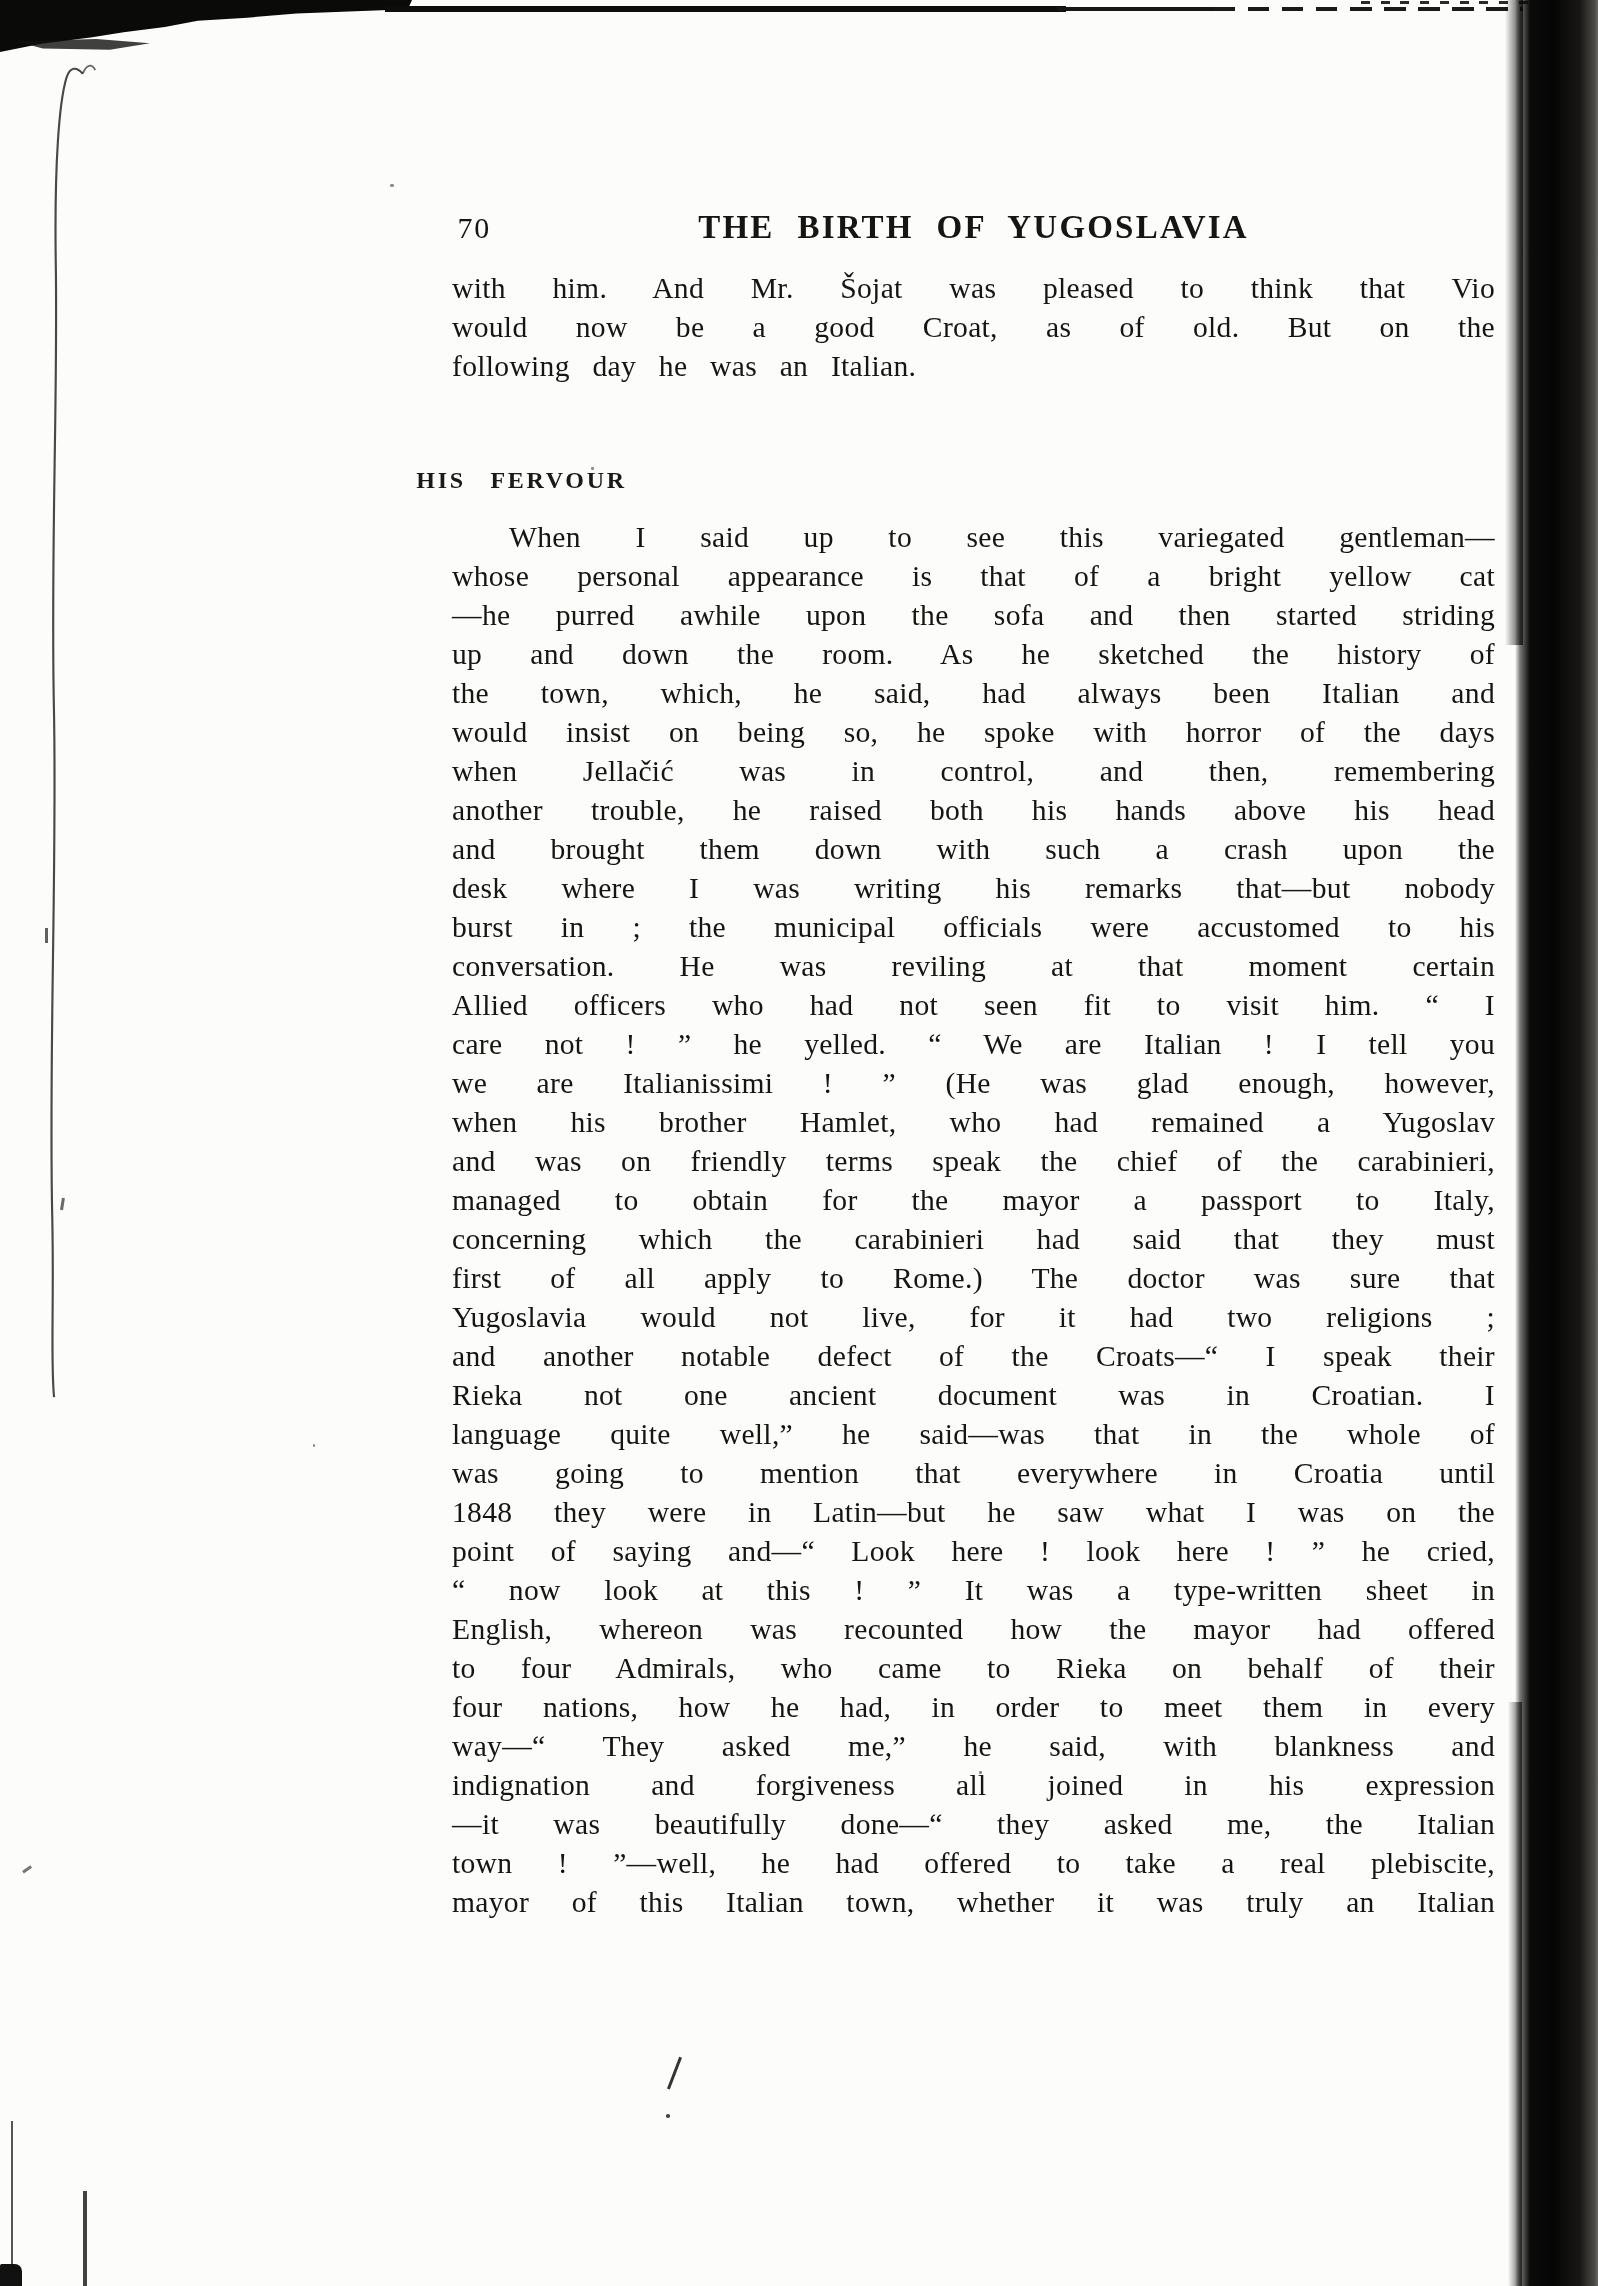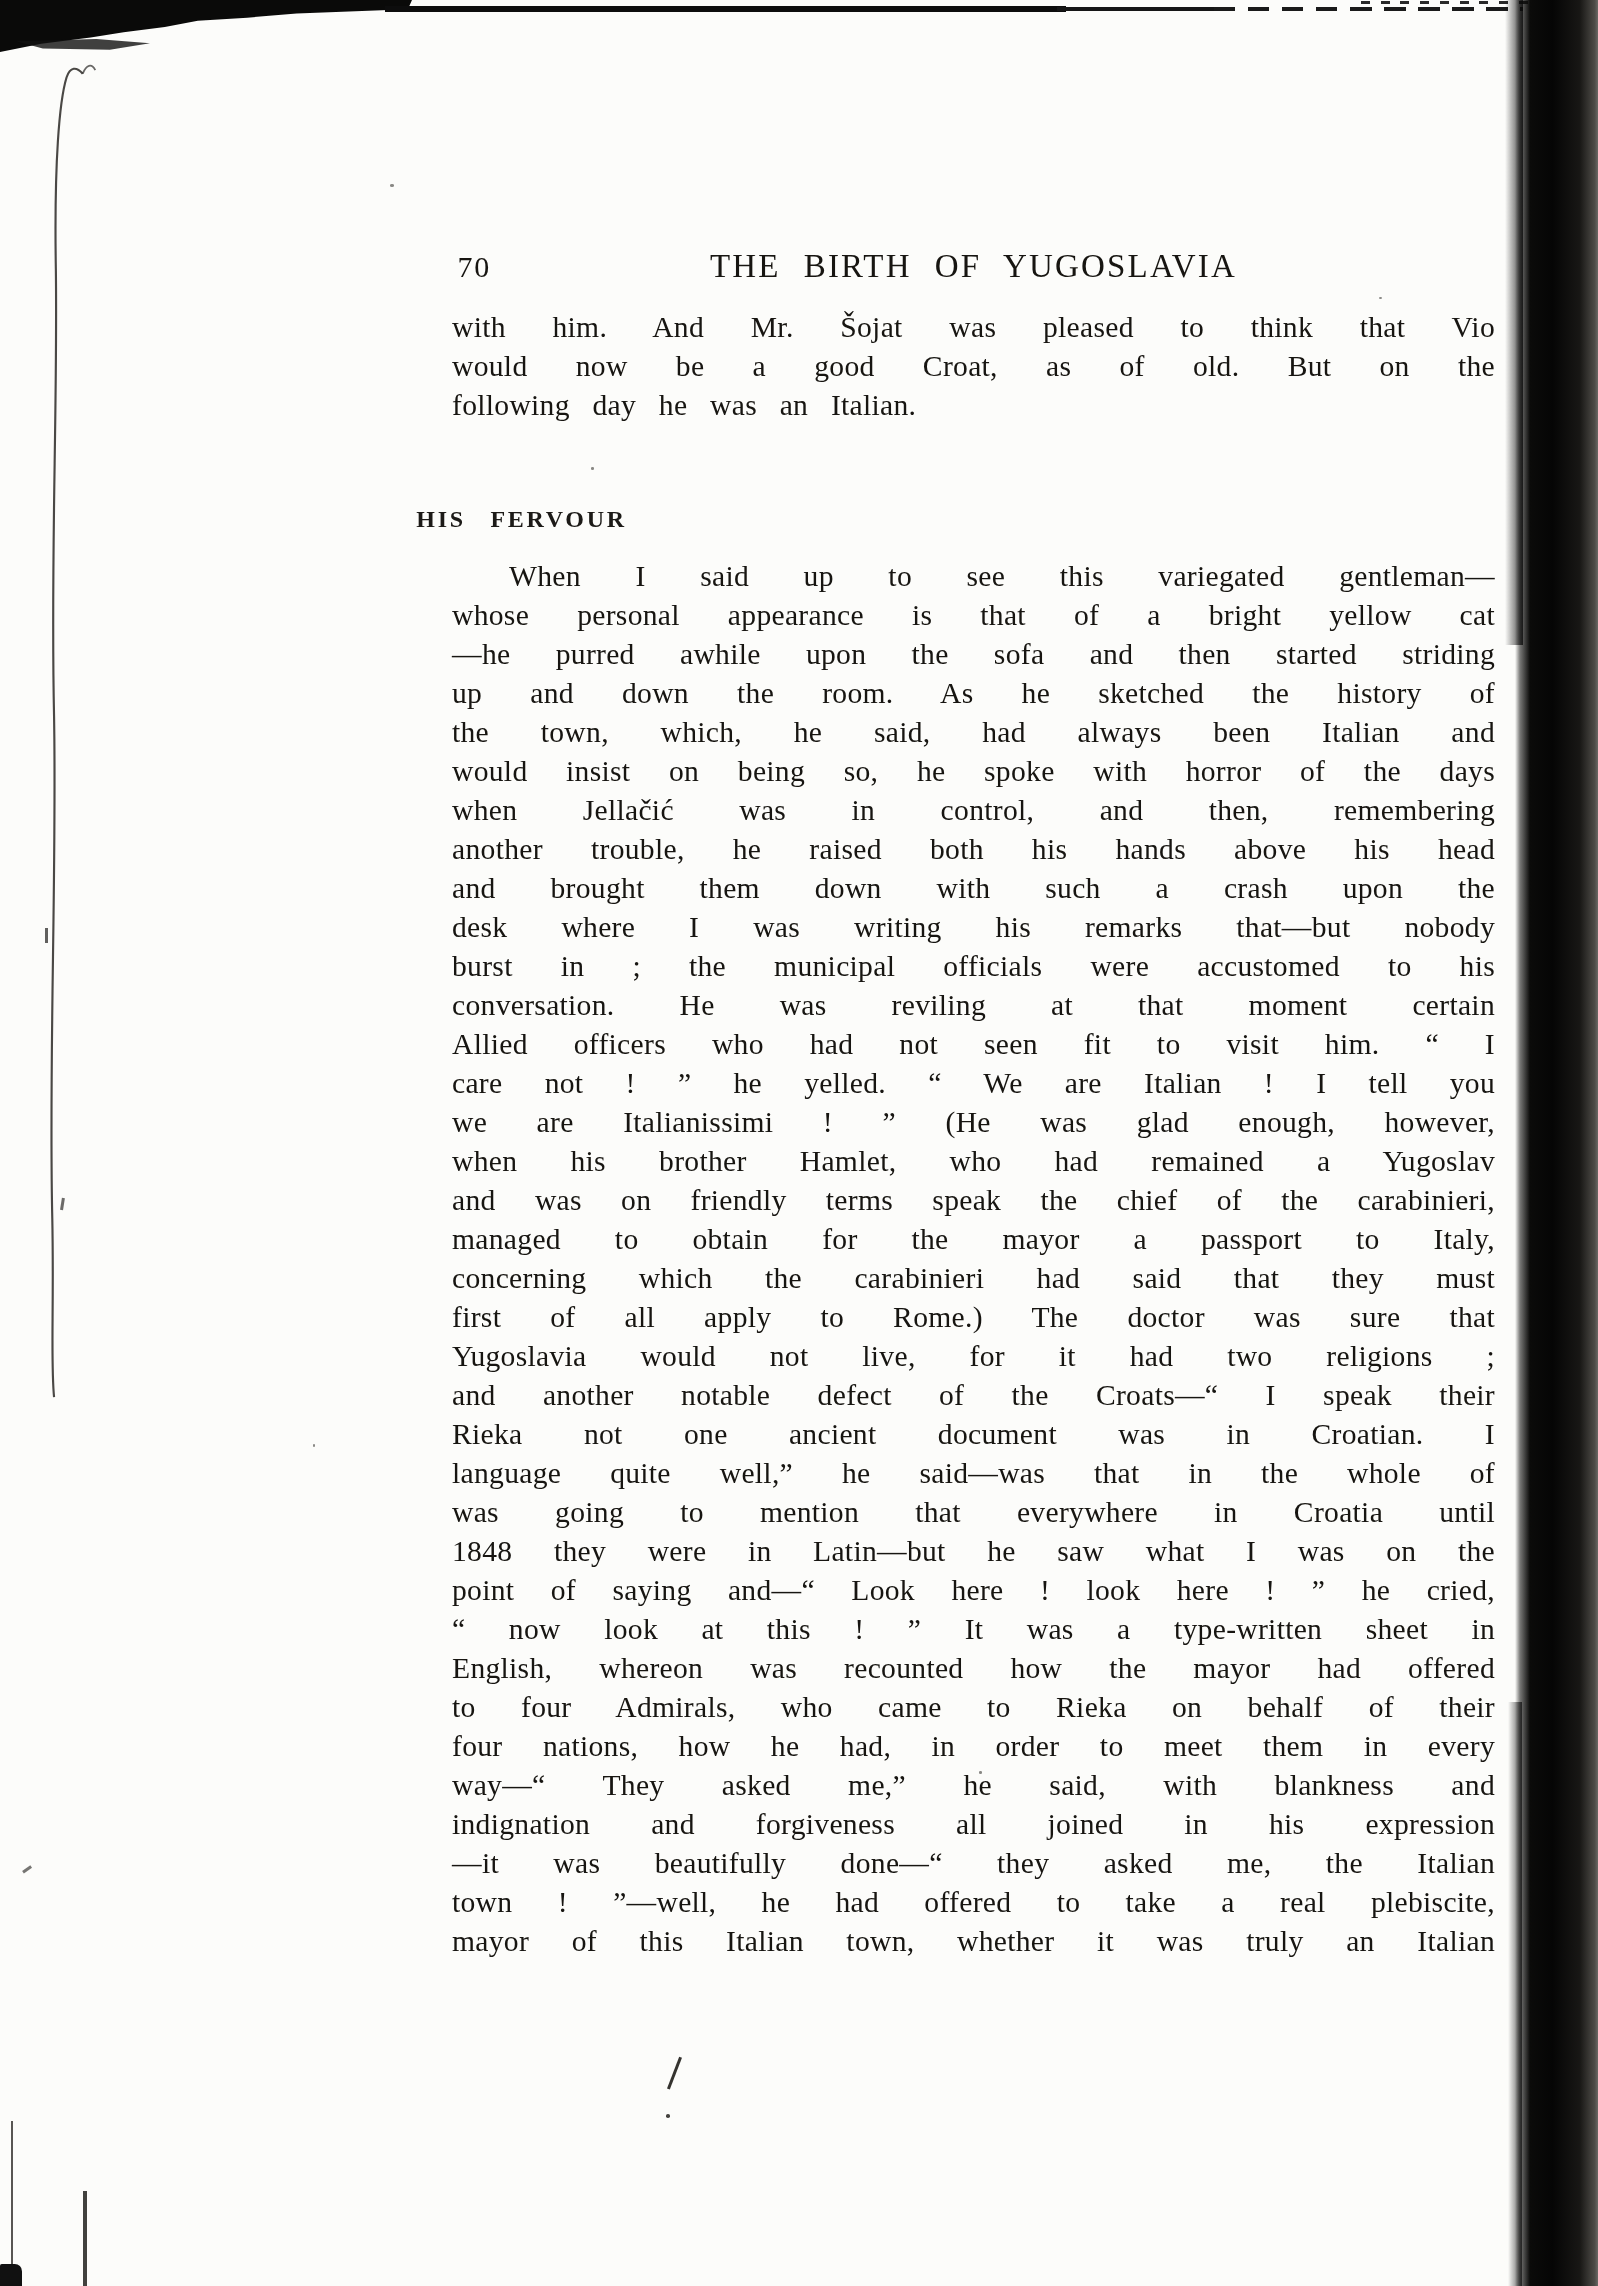--- a/index.html
+++ b/index.html
@@ -5,30 +5,30 @@
   :root { --ink:#171511; --paper:#fcfcfa; }
   * { margin:0; padding:0; box-sizing:border-box; }
   html,body { width:1599px; height:2286px; }
   body { background:#e8e8e6; font-family:"Liberation Serif","DejaVu Serif",serif; }
   .page {
     position:relative; width:1599px; height:2286px;
     background:var(--paper); overflow:hidden; color:var(--ink);
   }
 
   
-  .column { position:absolute; left:452px; width:1043px;margin-top:39px; }
+  .column { position:absolute; left:452px; width:1043px; }
 
   .header-row { top:211px; height:45px; }
   .page-number {
     position:absolute; left:5.4px; top:0;
     font-size:30px; letter-spacing:1.8px;
   }
   .running-title {
     position:absolute; left:0; right:0; top:-1.8px; text-align:center;
-    font-size:33px; font-weight:normal; letter-spacing:2.2px; word-spacing:12.5px;
+    font-size:33px; font-weight:bold; letter-spacing:2.2px; word-spacing:12.5px;
   }
 
   .para { position:absolute; }
   .para .line {
     width:100%; height:39px; line-height:39px;
     font-size:29.6px; letter-spacing:0.3px; word-spacing:10.7px;
     text-align:justify; text-align-last:justify;
     white-space:nowrap; overflow:visible;
   }
   .para .line.ragged { text-align-last:left; word-spacing:15px; }

